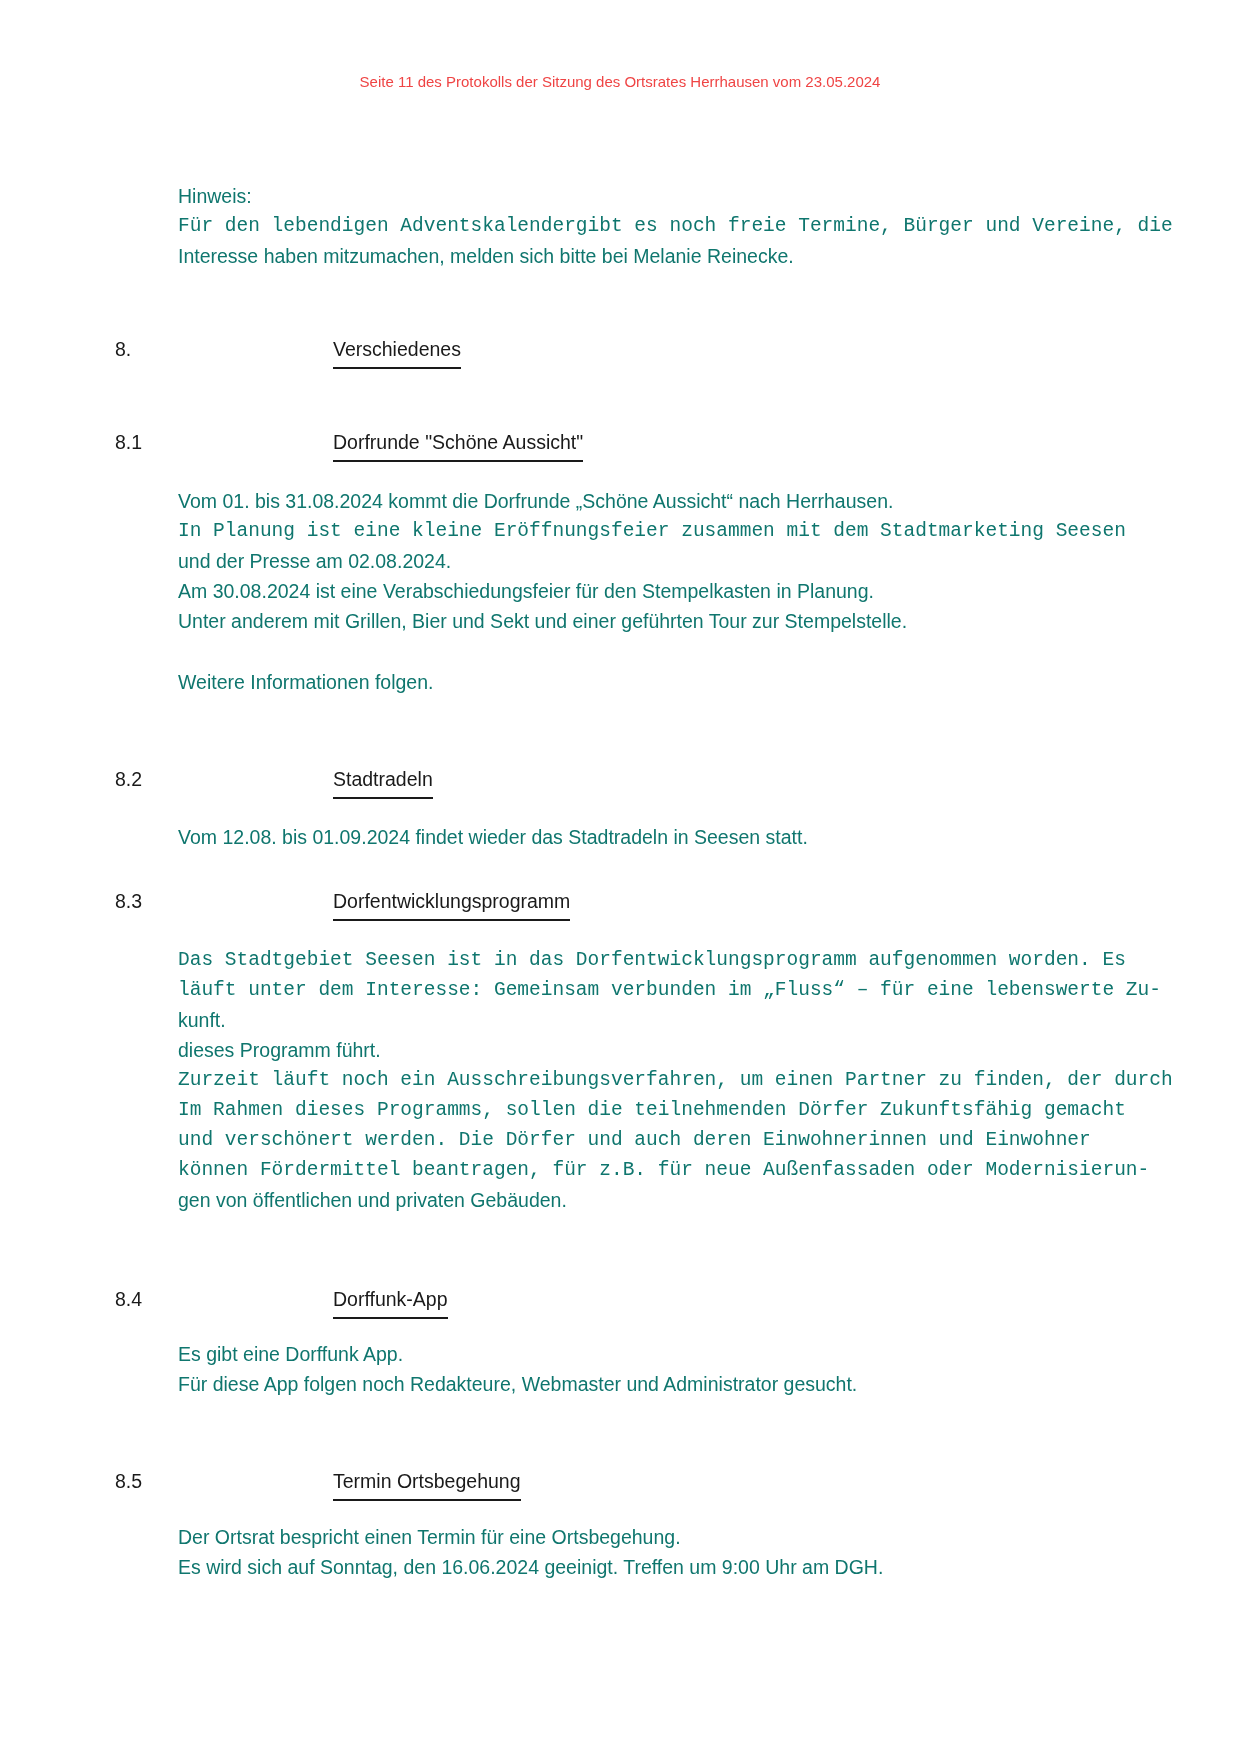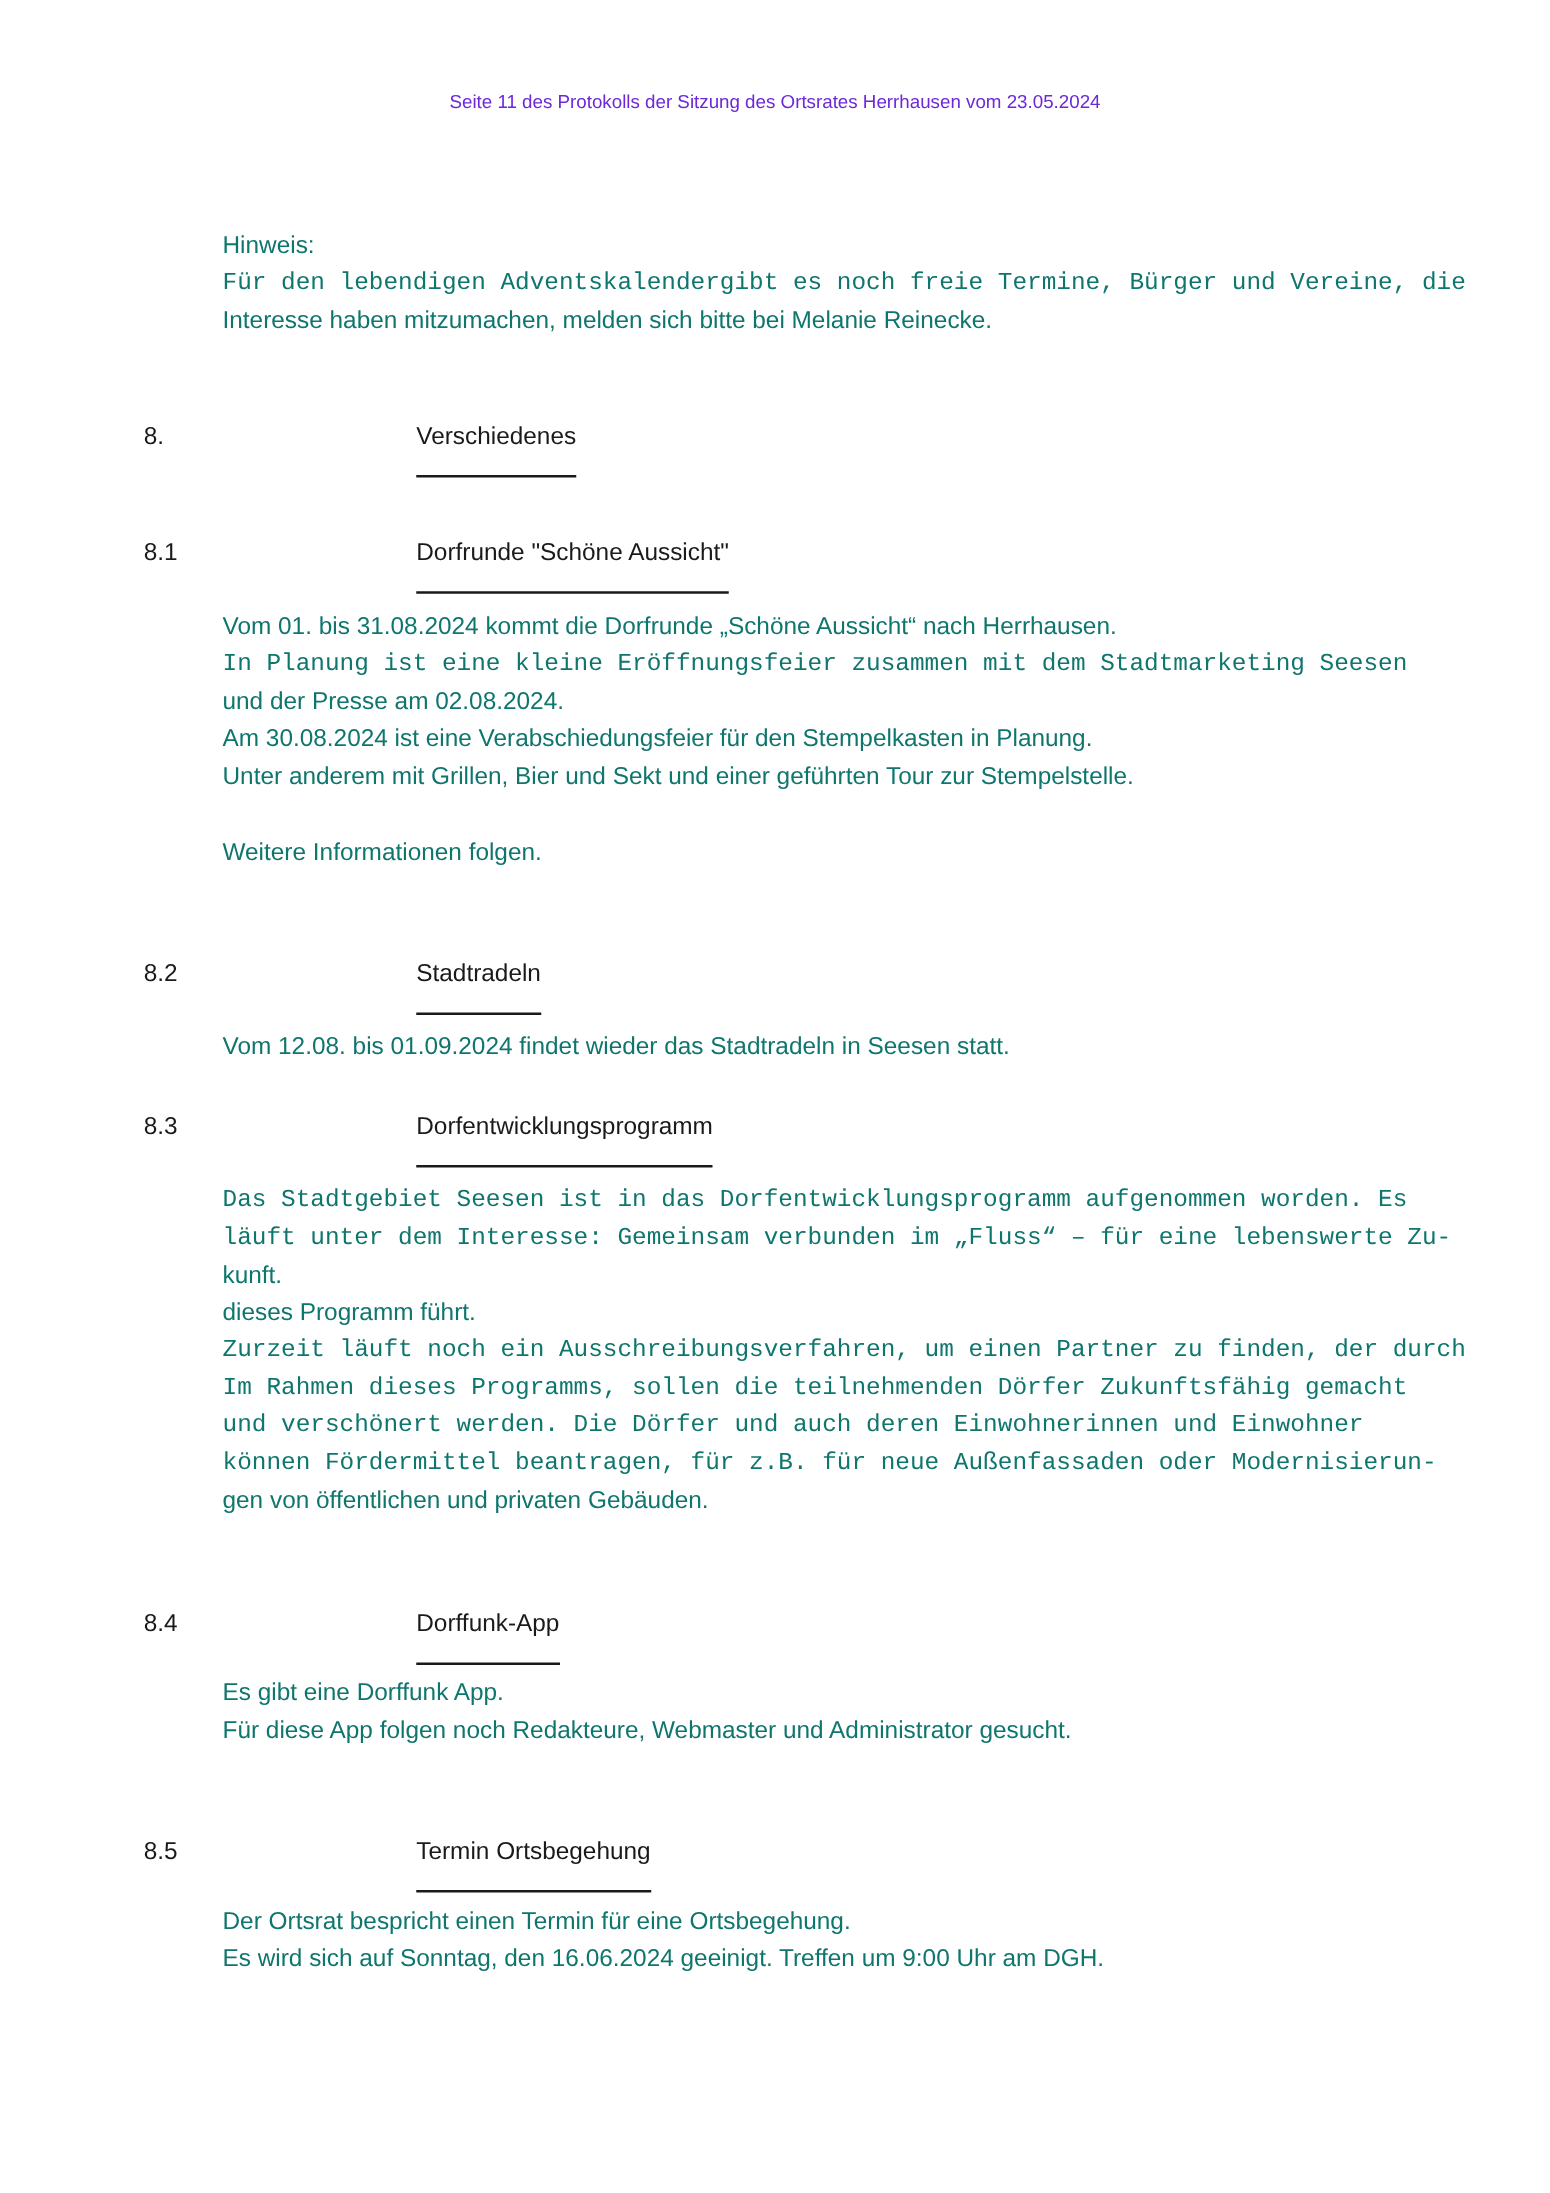--- a/index.html
+++ b/index.html
@@ -6,42 +6,42 @@
   body{
     width:1240px;height:1754px;background:#ffffff;position:relative;
     font-family:"Liberation Sans","DejaVu Sans",sans-serif;color:#1a1a1a;
     -webkit-font-smoothing:antialiased;
   }
   .page{position:absolute;left:0;top:0;width:1240px;height:1754px;background:#fff;overflow:hidden;}
 
   
   .hdr{
     position:absolute;top:72px;left:0;width:1240px;
-    text-align:center;font-size:15px;line-height:20px;color:#6d28d9;
+    text-align:center;font-size:15px;line-height:20px;color:#ef4444;
   }
 
   
   .block{
     position:absolute;left:178px;width:800px;
     font-size:19.5px;line-height:30px;color:#0f766e;
   }
   .line{white-space:nowrap;}
   .line.just{
     white-space:nowrap;
     text-align:justify;
     text-align-last:justify;
     font-family:Liberation Mono, monospace;
   }
 
   
   .sec{position:absolute;left:0;top:0;width:1240px;height:36px;font-size:19.5px;line-height:30px;}
   .sec .num{position:absolute;left:115px;top:0;}
   .sec .title{
     position:absolute;left:333px;top:0;white-space:nowrap;
-    border-bottom:2px solid #1a1a1a;padding-bottom:16px;
+    border-bottom:2px solid #1a1a1a;padding-bottom:3px;
   }
 </style>
 </head>
 <body>
 
 <div class="page">
 
   <div class="hdr">Seite 11 des Protokolls der Sitzung des Ortsrates Herrhausen vom 23.05.2024</div>
 
   <div class="block" style="top:181px">

